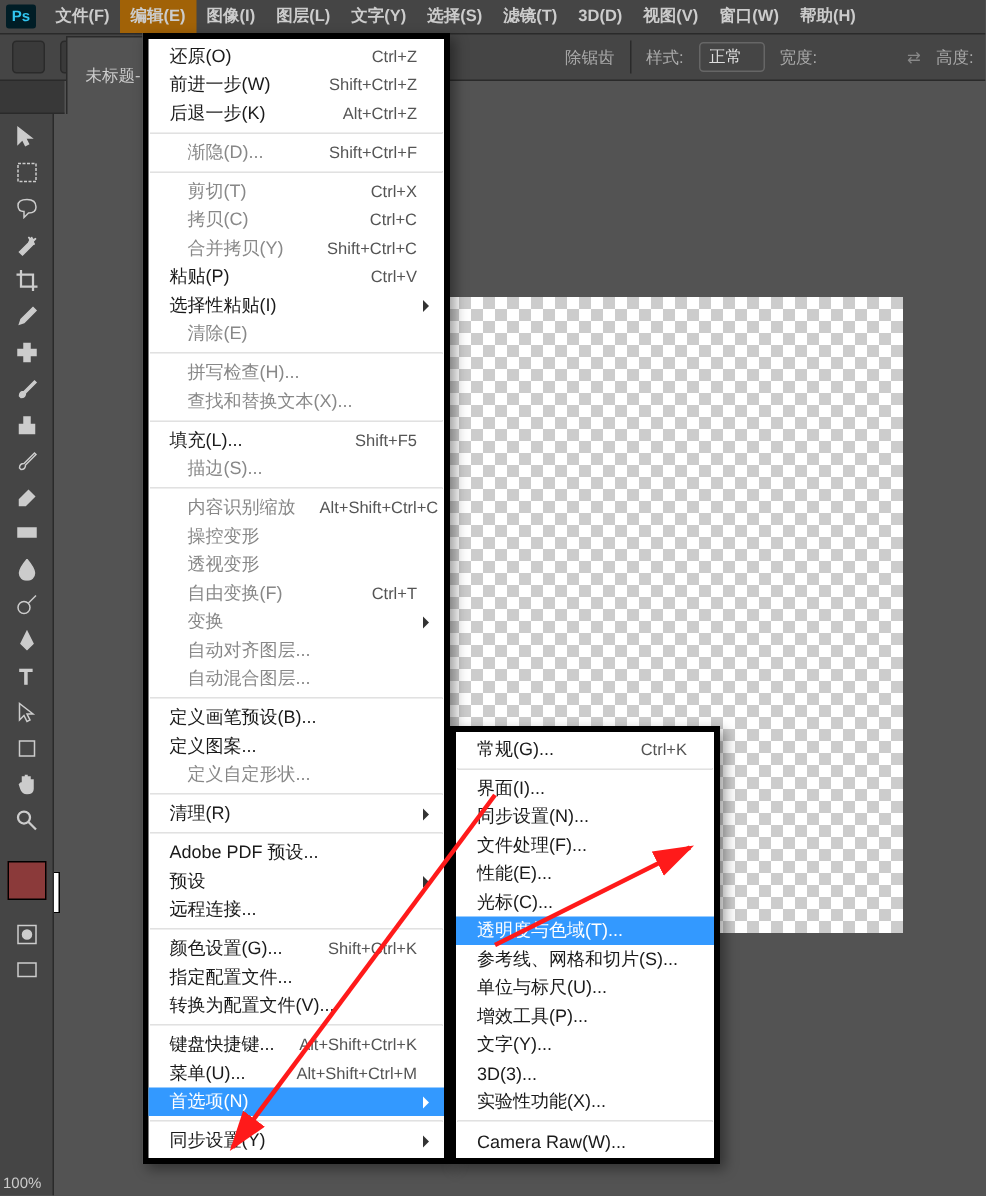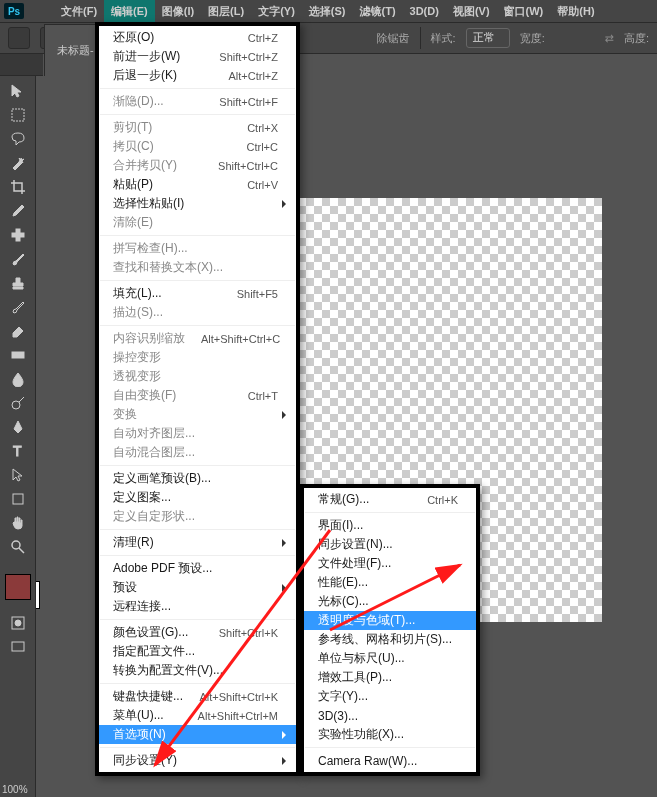--- a/index.html
+++ b/index.html
@@ -1,20 +1,20 @@
 <!DOCTYPE html>
 <html><head>
 <meta charset="utf-8">
 <style>
 * { margin:0; padding:0; box-sizing:border-box; font-family:"Microsoft YaHei",Arial,sans-serif; user-select:none; }
 body { background:#535353; width:657px; height:797px; overflow:hidden; position:relative; }
-.menubar { background:#454545; height:22px; display:flex; align-items:center; padding:0 4px; font-size:11px; color:#ccc;gap:24px; }
+.menubar { background:#454545; height:22px; display:flex; align-items:center; padding:0 4px; font-size:11px; color:#ccc; }
 .ps-logo { width:20px; height:16px; background:#001d26; color:#31c5f0; font-weight:bold; font-size:10px; display:flex; align-items:center; justify-content:center; margin-right:6px; border-radius:2px; }
 .menu-item { padding:0 7px; height:22px; line-height:22px; cursor:default;font-weight:bold; }
-.menu-item.active { background:#0f766e; }
+.menu-item.active { background:#a16207; }
 .options-bar { background:#454545; height:32px; border-top:1px solid #2a2a2a; border-bottom:1px solid #2a2a2a; display:flex; align-items:center; padding:0 8px; font-size:11px; color:#ccc; gap:10px; }
 .opt-icon { width:22px; height:22px; border:1px solid #2a2a2a; background:#3a3a3a; border-radius:3px; }
 .opt-sep { width:1px; height:22px; background:#2a2a2a; }
 .opt-label { color:#aaa; }
 .opt-select { background:#454545; border:1px solid #666; padding:1px 14px 1px 6px; color:#ddd; font-size:11px; height:20px; border-radius:3px; position:relative; }
 .tab-bar { height:22px; display:flex; align-items:flex-end; padding-left:44px; }
 .doc-tab { background:#535353; color:#ccc; font-size:11px; padding:18px 12px; border:1px solid #2a2a2a; border-bottom:none; }
 .toolbar { position:absolute; left:0; top:76px; width:36px; bottom:0; background:#454545; border-right:1px solid #2a2a2a; display:flex; flex-direction:column; align-items:center; padding-top:4px; gap:2px; }
 .tool { width:28px; height:22px; display:flex; align-items:center; justify-content:center; color:#ccc; font-size:14px; }
 .tool svg { width:16px; height:16px; fill:#ccc; stroke:#ccc; }
@@ -26,21 +26,21 @@
 .checker { width:100%; height:100%; background-image:
   linear-gradient(45deg,#ccc 25%,transparent 25%),
   linear-gradient(-45deg,#ccc 25%,transparent 25%),
   linear-gradient(45deg,transparent 75%,#ccc 75%),
   linear-gradient(-45deg,transparent 75%,#ccc 75%);
   background-size:16px 16px; background-position:0 0,0 8px,8px -8px,-8px 0; background-color:#fff; }
 .dropdown { position:absolute; background:#ffffff; border:4px solid #000000; box-shadow:3px 3px 8px rgba(0,0,0,.4); font-size:12px; color:#1a1a1a; padding:2px 0; }
 .dropdown.edit { left:95px; top:22px; width:205px; }
 .dropdown.prefs { left:300px; top:484px; width:180px; }
 .dd-item { display:flex; justify-content:space-between; align-items:center; padding:2px 18px 2px 14px; height:19px; white-space:nowrap; position:relative; }
-.dd-item.disabled { color:#888; }
+.dd-item.disabled { color:#888;margin-left:12px; }
 .dd-item.highlight { background:#3399ff; color:#fff; }
 .dd-item .shortcut { color:#555; font-size:11px; margin-left:16px; }
 .dd-item.submenu::after { content:""; position:absolute; right:6px; top:50%; margin-top:-4px; border:4px solid transparent; border-left-color:#333; }
 .dd-item.highlight.submenu::after { border-left-color:#fff; }
 .dd-sep { height:1px; background:#aaa; margin:3px 1px; border-bottom:1px solid #eee; }
 .arrow { position:absolute; pointer-events:none; }
 .arrow.a1 { left:130px; top:520px; width:220px; height:260px; }
 .arrow.a2 { left:320px; top:550px; width:160px; height:90px; }
 .left-strip { position:absolute; left:0; top:54px; width:43px; height:22px; background:#383838; border-bottom:1px solid #2a2a2a; }
 </style>

